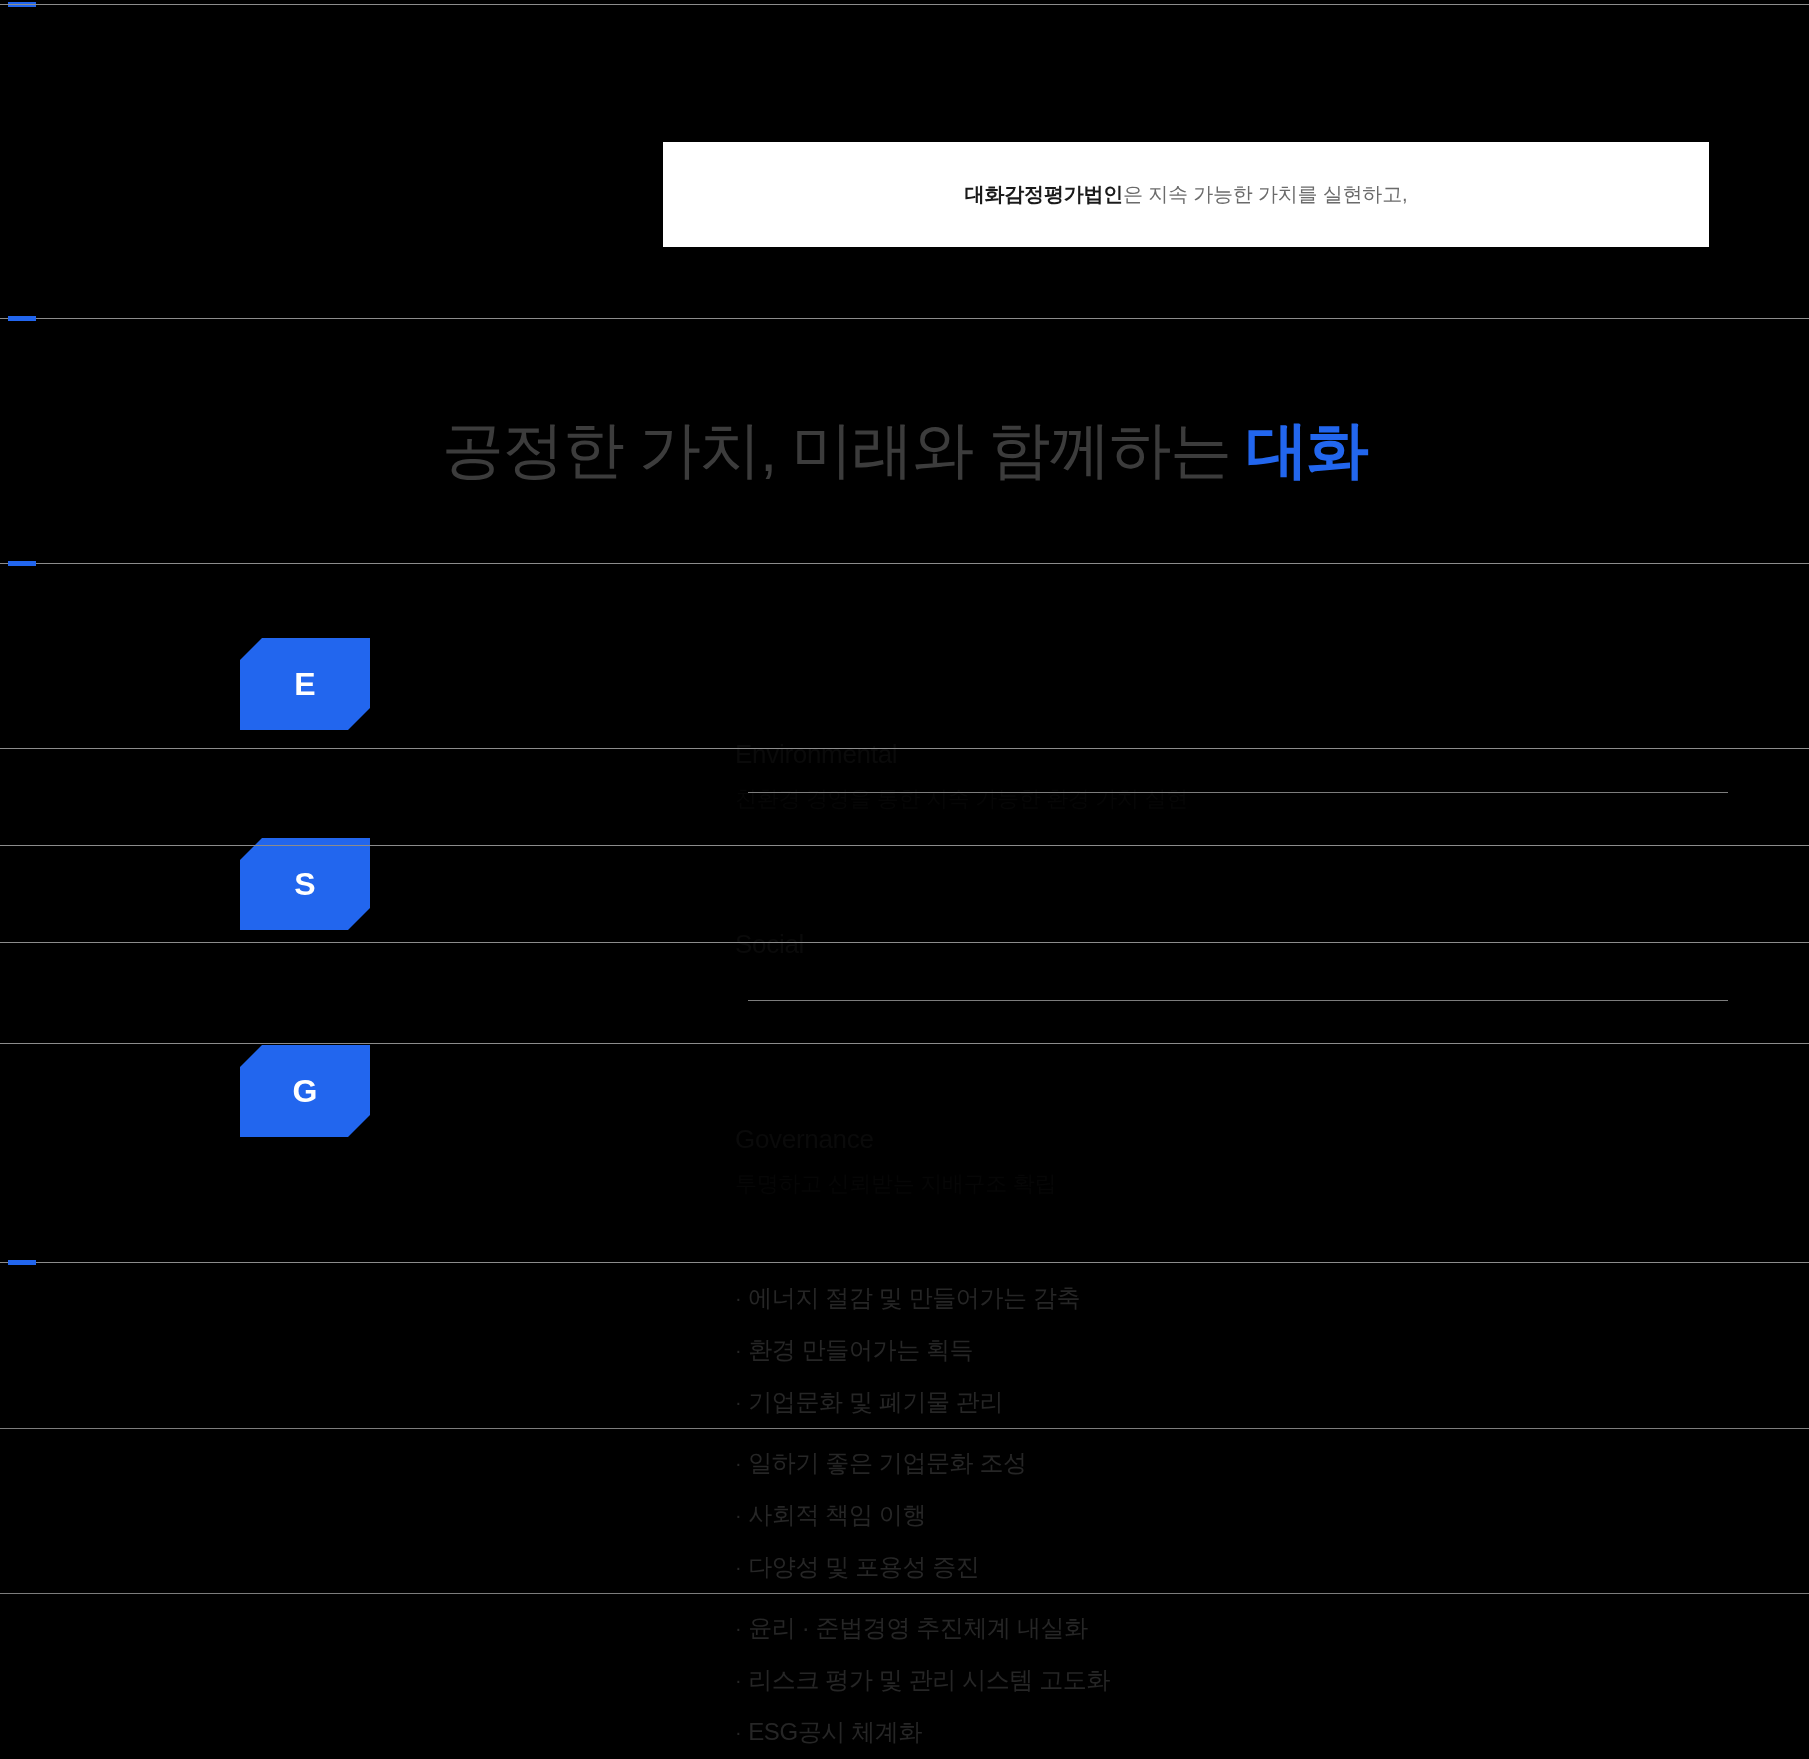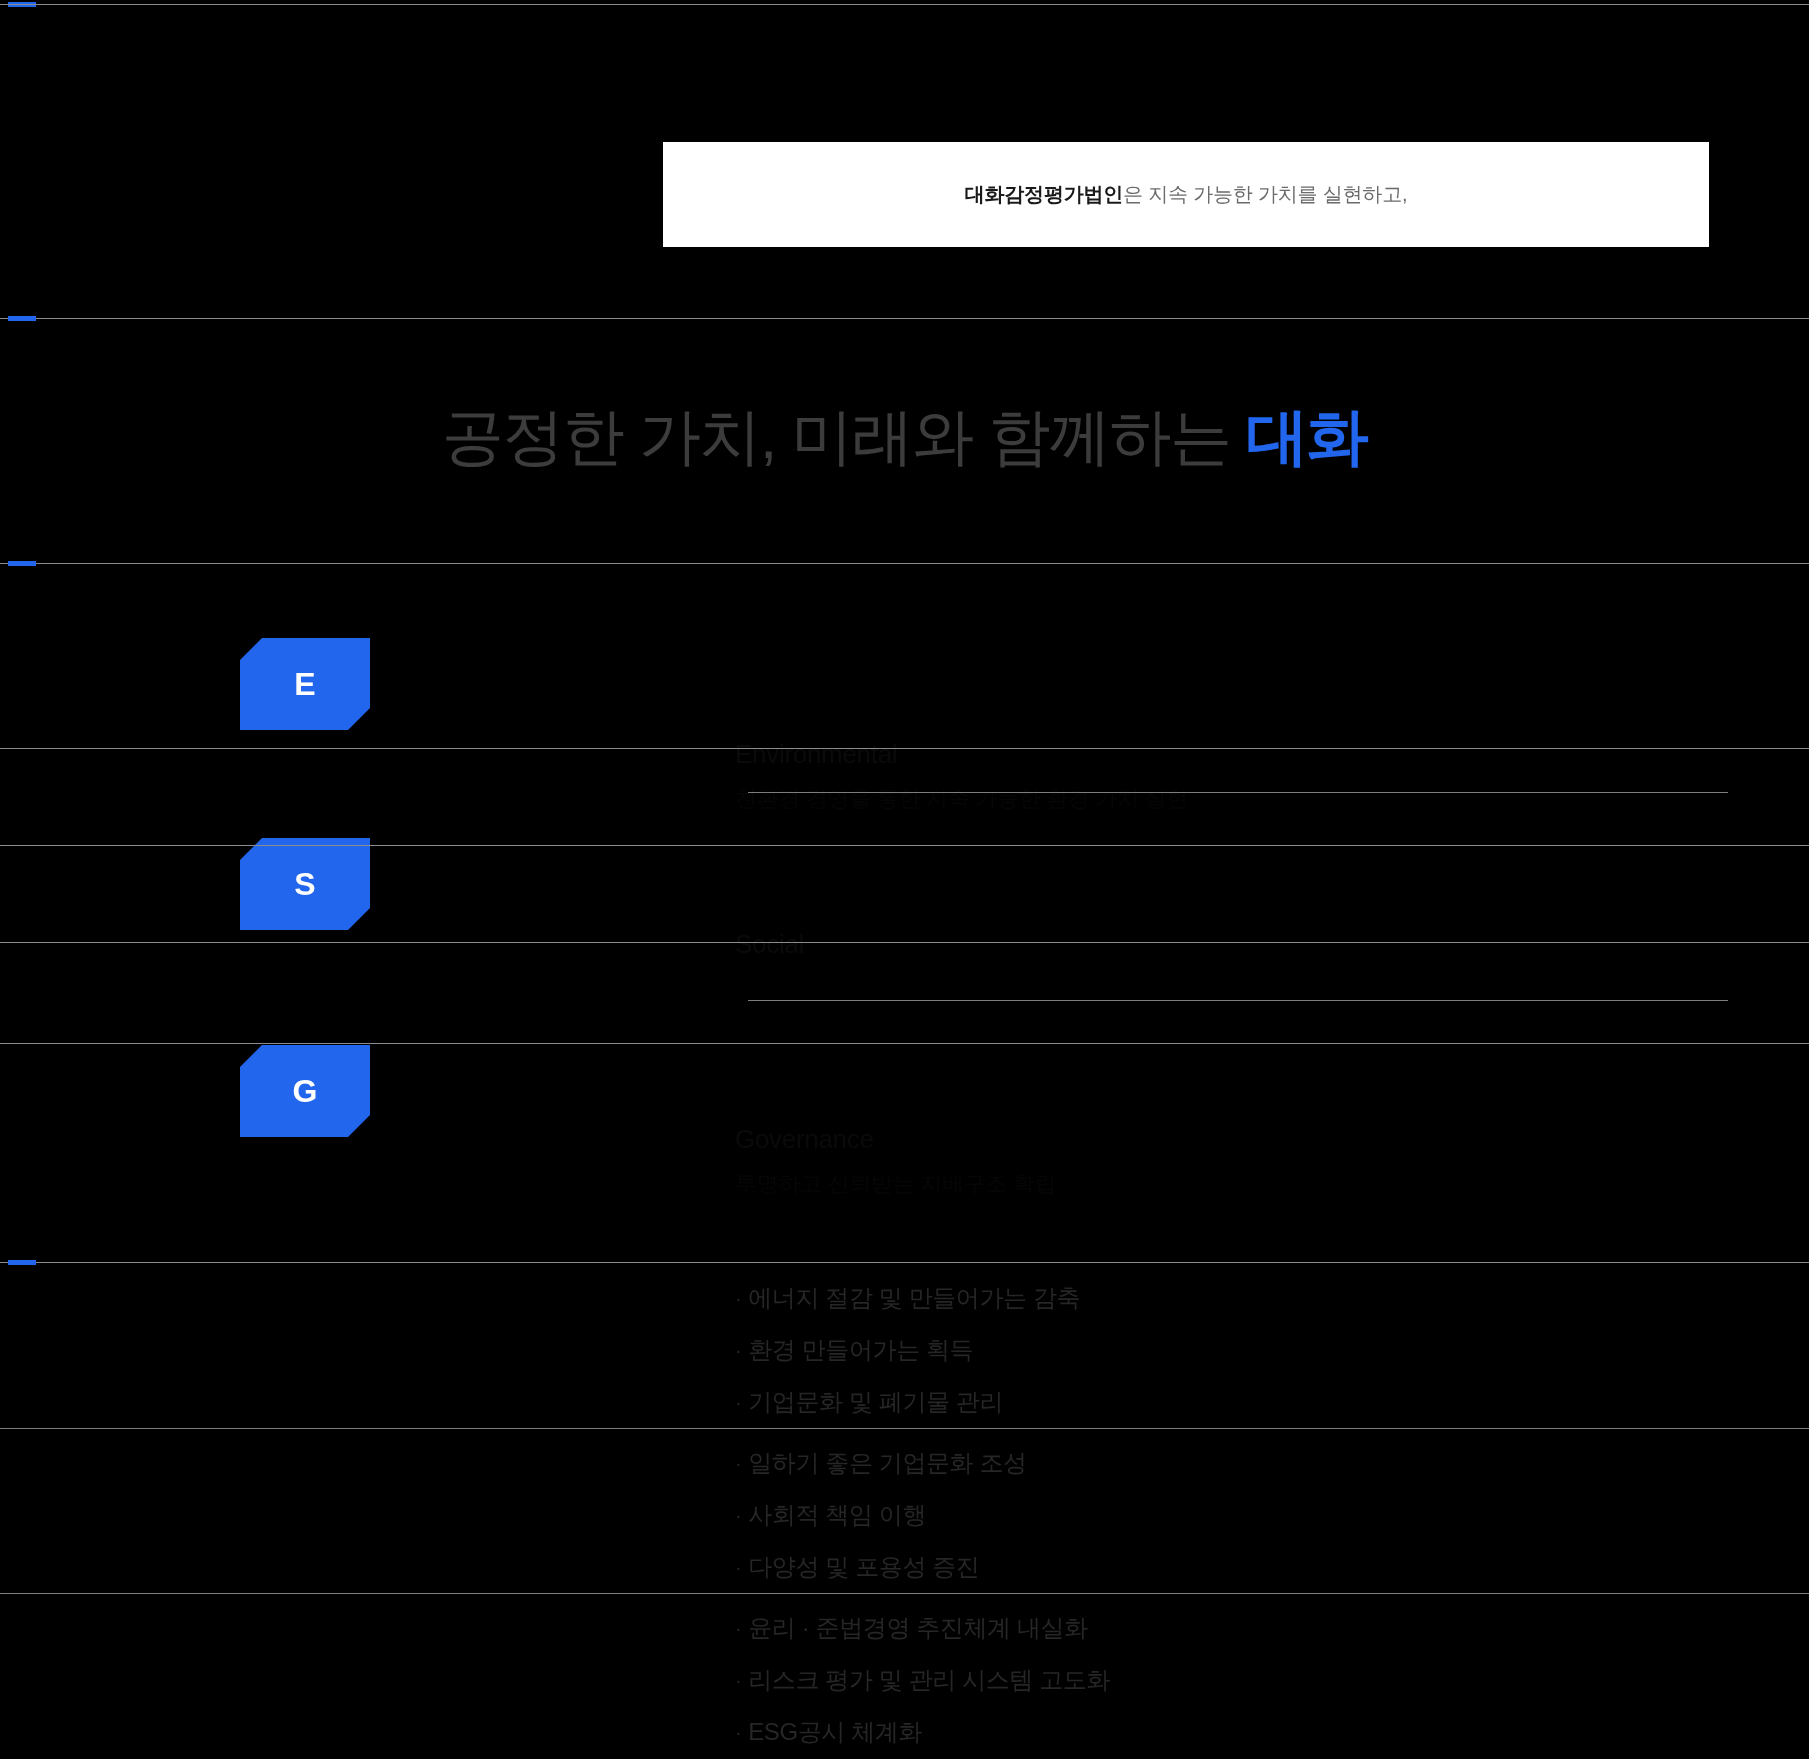--- a/index.html
+++ b/index.html
@@ -61,21 +61,21 @@
   }
   .statement-line .strong {
     color: #1a1a1a;
     font-weight: 700;
   }
 
   
   .headline {
     position: absolute;
     left: 0;
-    top: 395px;
+    top: 408px;
     width: 1809px;
     text-align: center;
     font-size: 62px;
     font-weight: 400;
     letter-spacing: -1.5px;
     color: #3c3c3c;
     white-space: nowrap;
   }
   .headline .accent {
     color: #2266ee;

